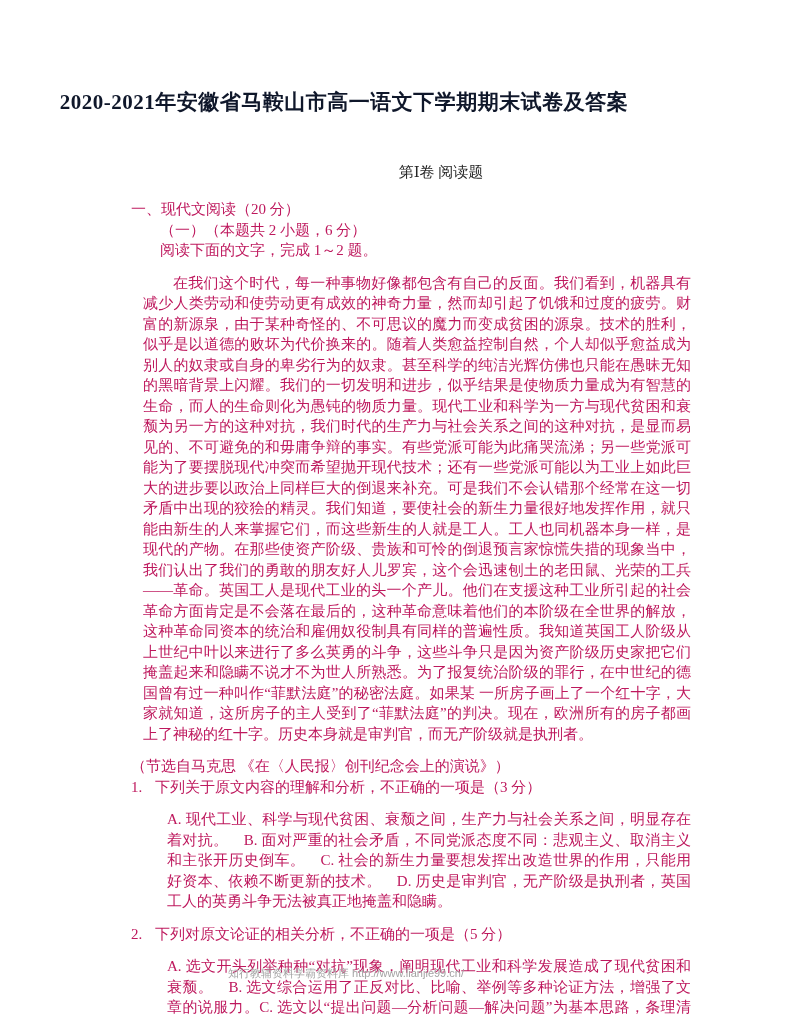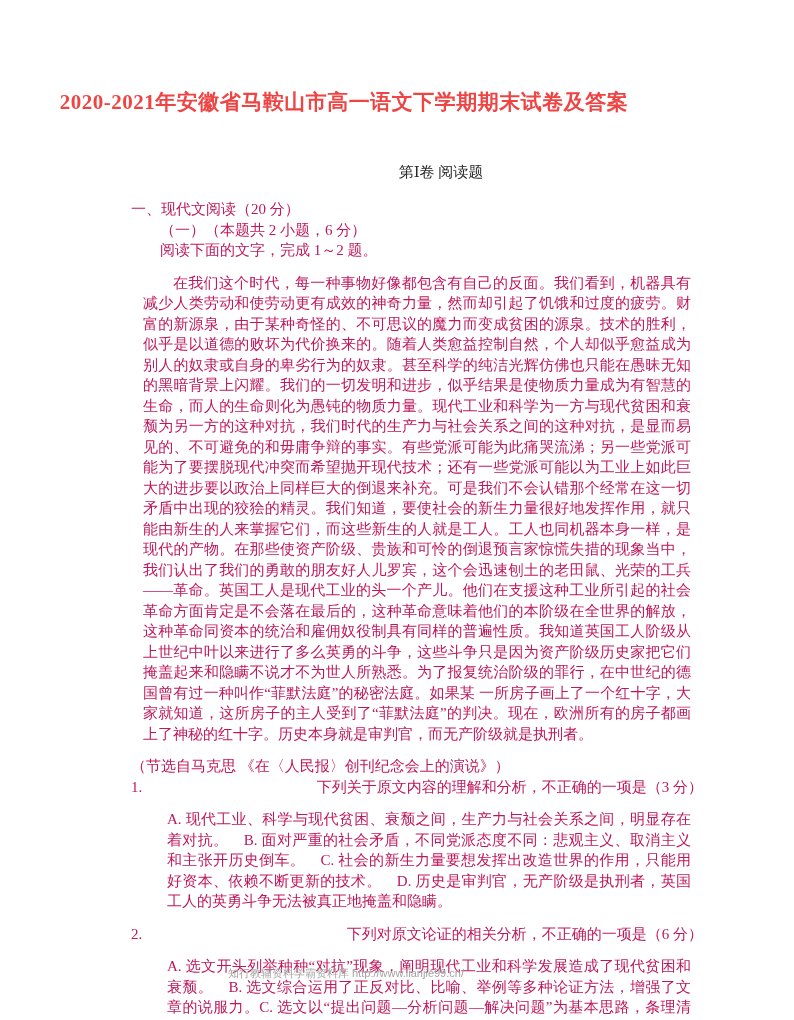--- a/index.html
+++ b/index.html
@@ -14,21 +14,21 @@
   }
   .doc-title {
     position: absolute;
     top: 88px;
     left: 0;
     width: 688px;
     text-align: center;
     font-size: 21px;
     font-weight: bold;
     letter-spacing: 0.5px;
-    color: #ef4444;
+    color: #0f172a;
   }
   .volume-header {
     position: absolute;
     top: 163px;
     left: 0;
     width: 794px;
     text-align: center;
     font-size: 15px;
     color: #262626;
     margin-left: 44px;
@@ -51,21 +51,21 @@
   .attribution {
     text-align: left;
     padding-right: 2px;
   }
   .question { }
   .q-stem { display: flex; }
   .q-num {
     flex: 0 0 24px;
     font-family: "Liberation Serif", "DejaVu Serif", serif;
   }
-  .q-stem-text { flex: 1; text-align: right; }
+  .q-stem-text { flex: 1; }
   .q-options {
     padding-left: 24px;
     text-align: justify;
     margin: 12px;
   }
   .page-footer {
     position: absolute;
     top: 966px;
     left: 0;
     width: 692px;
@@ -98,21 +98,21 @@
     <div class="q-stem">
       <span class="q-num">1.</span>
       <span class="q-stem-text">下列关于原文内容的理解和分析，不正确的一项是（3 分）</span>
     </div>
     <p class="q-options">A. 现代工业、科学与现代贫困、衰颓之间，生产力与社会关系之间，明显存在着对抗。　B. 面对严重的社会矛盾，不同党派态度不同：悲观主义、取消主义和主张开历史倒车。　C. 社会的新生力量要想发挥出改造世界的作用，只能用好资本、依赖不断更新的技术。　D. 历史是审判官，无产阶级是执刑者，英国工人的英勇斗争无法被真正地掩盖和隐瞒。</p>
   </div>
 
   <div class="question">
     <div class="q-stem">
       <span class="q-num">2.</span>
-      <span class="q-stem-text">下列对原文论证的相关分析，不正确的一项是（6 分）</span>
+      <span class="q-stem-text">下列对原文论证的相关分析，不正确的一项是（5 分）</span>
     </div>
     <p class="q-options">A. 选文开头列举种种“对抗”现象，阐明现代工业和科学发展造成了现代贫困和衰颓。　B. 选文综合运用了正反对比、比喻、举例等多种论证方法，增强了文章的说服力。C. 选文以“提出问题—分析问题—解决问题”为基本思路，条理清晰，逻辑严密。　D. 选文剖析了当时的社会问题，体现了对社会、历史的洞察,闪烁着辩证法的思想光芒。</p>
   </div>
 
   <div class="indent-1">（二）（本题共 2 小题，4 分）</div>
 
 </div>
 
 <div class="page-footer">知行教辅资料学霸资料库 http://www.lianjie99.cn/</div>
 

